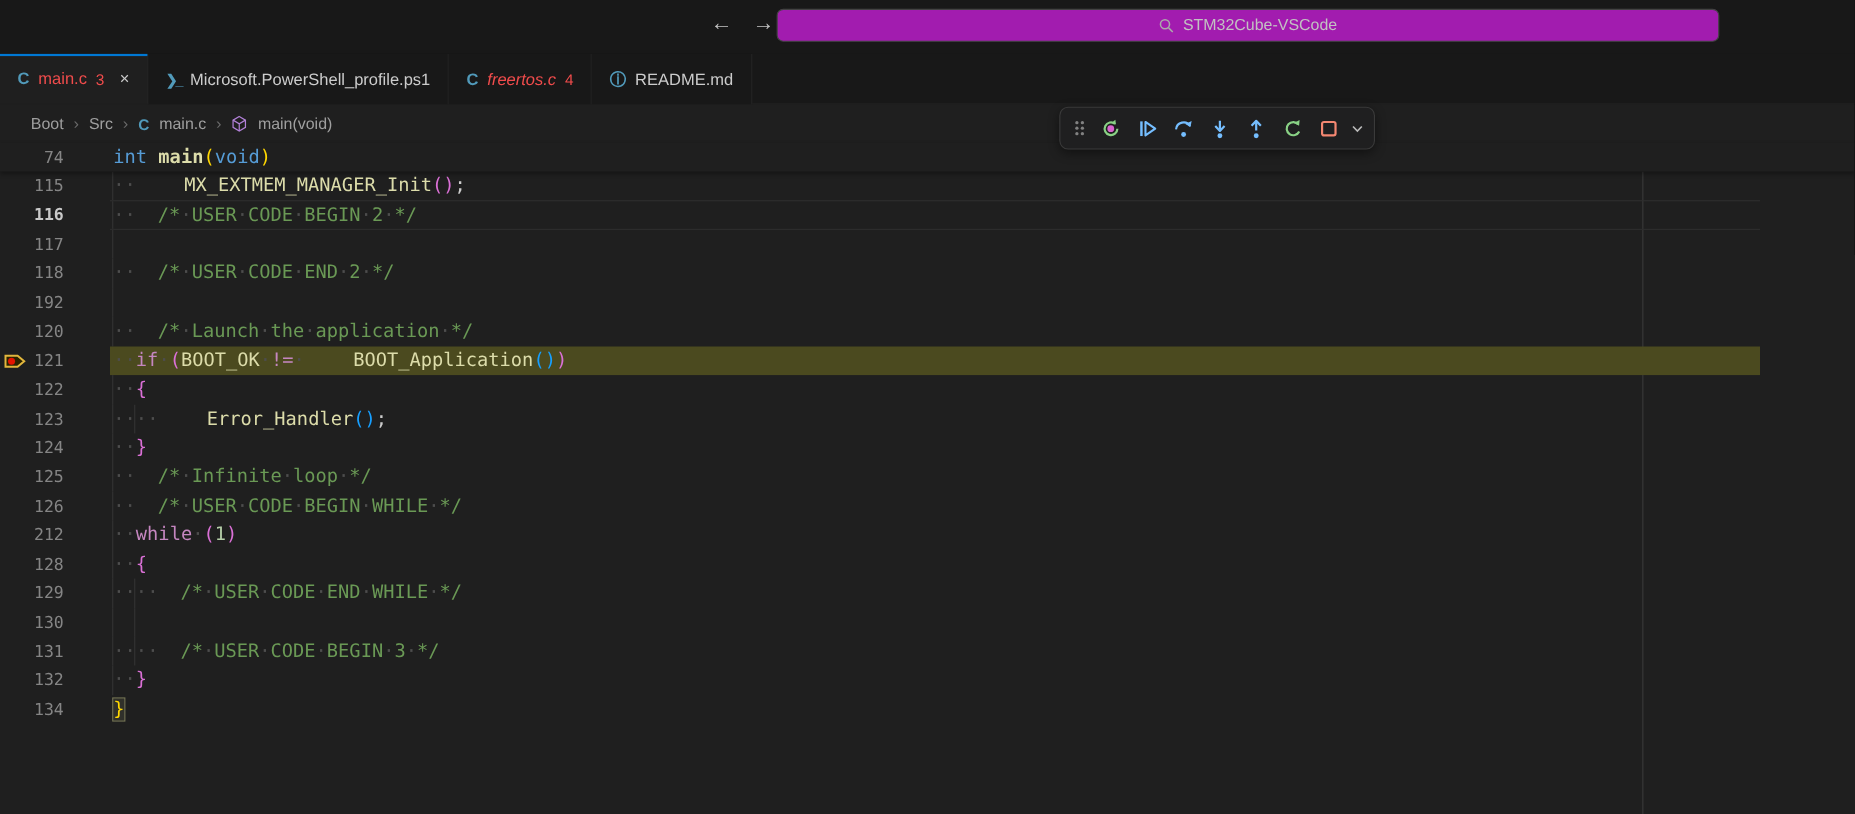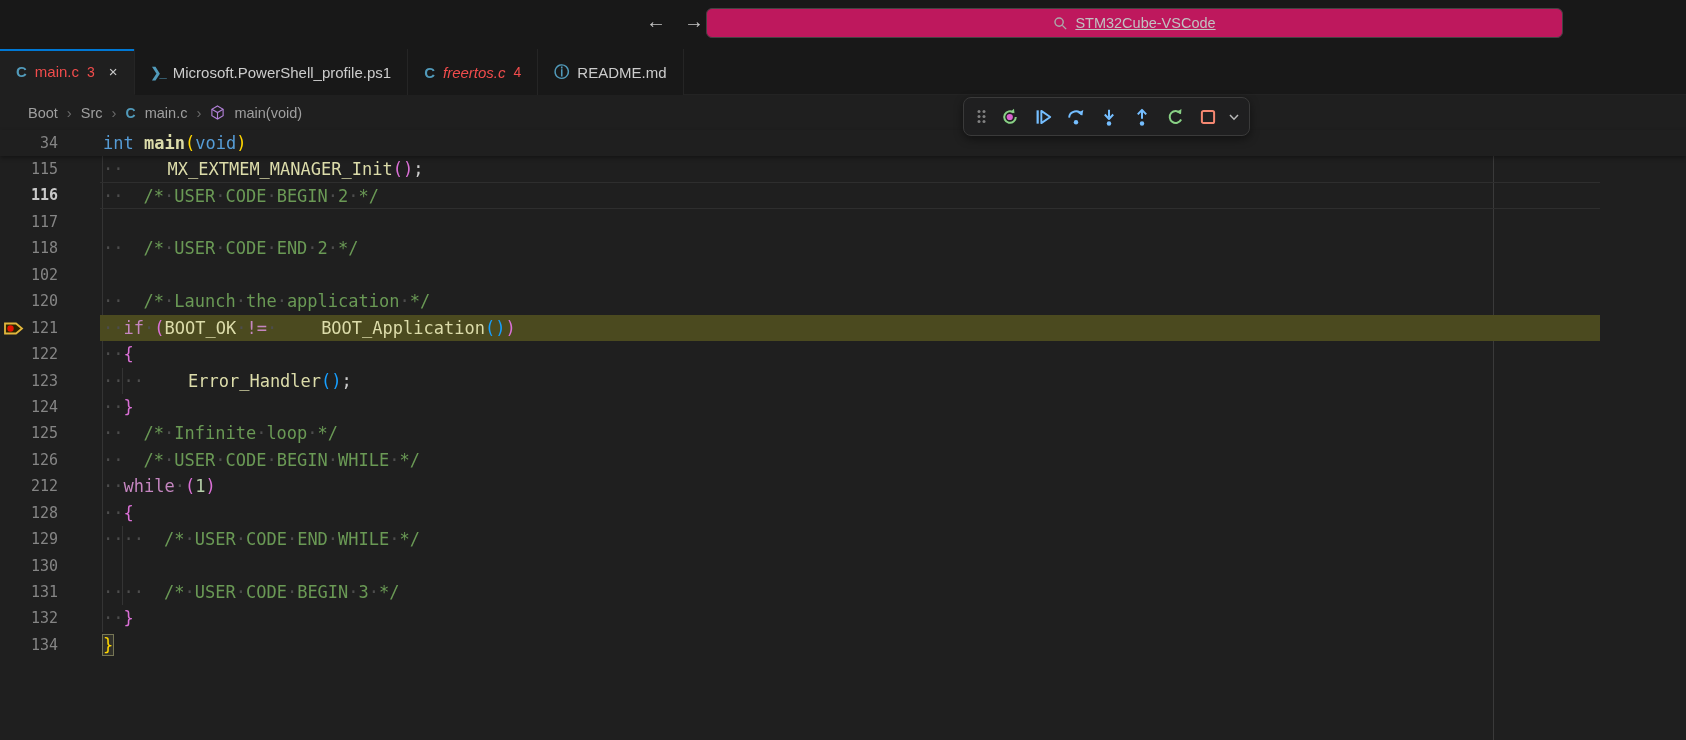--- a/index.html
+++ b/index.html
@@ -8,23 +8,23 @@
     position:relative; width:1686px; height:740px; overflow:hidden;
     background:#1f1f1f; font-family:"Liberation Sans", sans-serif;
   }
   
   .titlebar{ position:absolute; left:0; top:0; width:1686px; height:49px; background:#181818; }
   .nav-arrow{ position:absolute; top:10px; font-size:20px; color:#c5c5c5; cursor:default; }
   .nav-back{ left:646px; }
   .nav-fwd{ left:684px; }
   .searchbox{
     position:absolute; left:706px; top:8px; width:857px; height:30px;
-    background:#be185d; border:1px solid #434343; border-radius:6px;
+    background:#a21caf; border:1px solid #434343; border-radius:6px;
     display:flex; align-items:center; justify-content:center; gap:7px;
-    color:#c2c2c2; font-size:14.5px;text-decoration:underline;
+    color:#c2c2c2; font-size:14.5px;
   }
   
   .tabstrip{ position:absolute; left:0; top:49px; width:1686px; height:46px;
     background:#181818; display:flex; border-bottom:1px solid #232323; }
   .tab{ display:flex; align-items:center; gap:8px; padding:0 16px; height:46px;
     border-right:1px solid #252525; color:#9d9d9d; font-size:15px; background:#181818; position:relative; }
   .tab.active{ background:#1f1f1f; border-bottom:1px solid #1f1f1f; }
   .tab.active::before{ content:""; position:absolute; left:0; top:0; right:0; height:2px; background:#0078d4; }
   .tab .ficon{ font-weight:bold; font-size:15px; color:#519aba; }
   .tab .ps-icon{ color:#519aba; font-size:13px; letter-spacing:-2px; font-weight:bold; }
@@ -196,21 +196,21 @@
         <path d="M2 4 L6 8.2 L10 4" fill="none" stroke="#b9b9b9" stroke-width="1.5"></path>
       </svg>
     </div>
   </div>
 
   <div class="editor">
     <div class="ruler"></div>
     <div class="sticky">
       <div class="row">
         <div class="gutter">
-          <span class="lnum">34</span>
+          <span class="lnum">74</span>
         </div>
         <div class="content" id="sticky-content"><span class="tok-type">int</span><span class="tok-pn"> </span><span class="tok-fnb">main</span><span class="tok-b1">(</span><span class="tok-type">void</span><span class="tok-b1">)</span></div>
       </div>
     </div>
     <div class="coderows" id="coderows">
         <div class="row">
           <div class="gutter">
             <span class="lnum">115</span>
           </div>
           <div class="content"><span class="guide" style="left: 2px;"></span><span class="tok-pn"><span class="dot">·</span><span class="dot">·</span></span><span class="tok-fn">MX_EXTMEM_MANAGER_Init</span><span class="tok-b2">()</span><span class="tok-pn">;</span></div>
@@ -228,21 +228,21 @@
           <div class="content"><span class="guide" style="left: 2px;"></span></div>
         </div>
         <div class="row">
           <div class="gutter">
             <span class="lnum">118</span>
           </div>
           <div class="content"><span class="guide" style="left: 2px;"></span><span class="tok-pn"><span class="dot">·</span><span class="dot">·</span></span><span class="tok-cm">/*<span class="dot">·</span>USER<span class="dot">·</span>CODE<span class="dot">·</span>END<span class="dot">·</span>2<span class="dot">·</span>*/</span></div>
         </div>
         <div class="row">
           <div class="gutter">
-            <span class="lnum">102</span>
+            <span class="lnum">192</span>
           </div>
           <div class="content"><span class="guide" style="left: 2px;"></span></div>
         </div>
         <div class="row">
           <div class="gutter">
             <span class="lnum">120</span>
           </div>
           <div class="content"><span class="guide" style="left: 2px;"></span><span class="tok-pn"><span class="dot">·</span><span class="dot">·</span></span><span class="tok-cm">/*<span class="dot">·</span>Launch<span class="dot">·</span>the<span class="dot">·</span>application<span class="dot">·</span>*/</span></div>
         </div>
         <div class="row hl">

